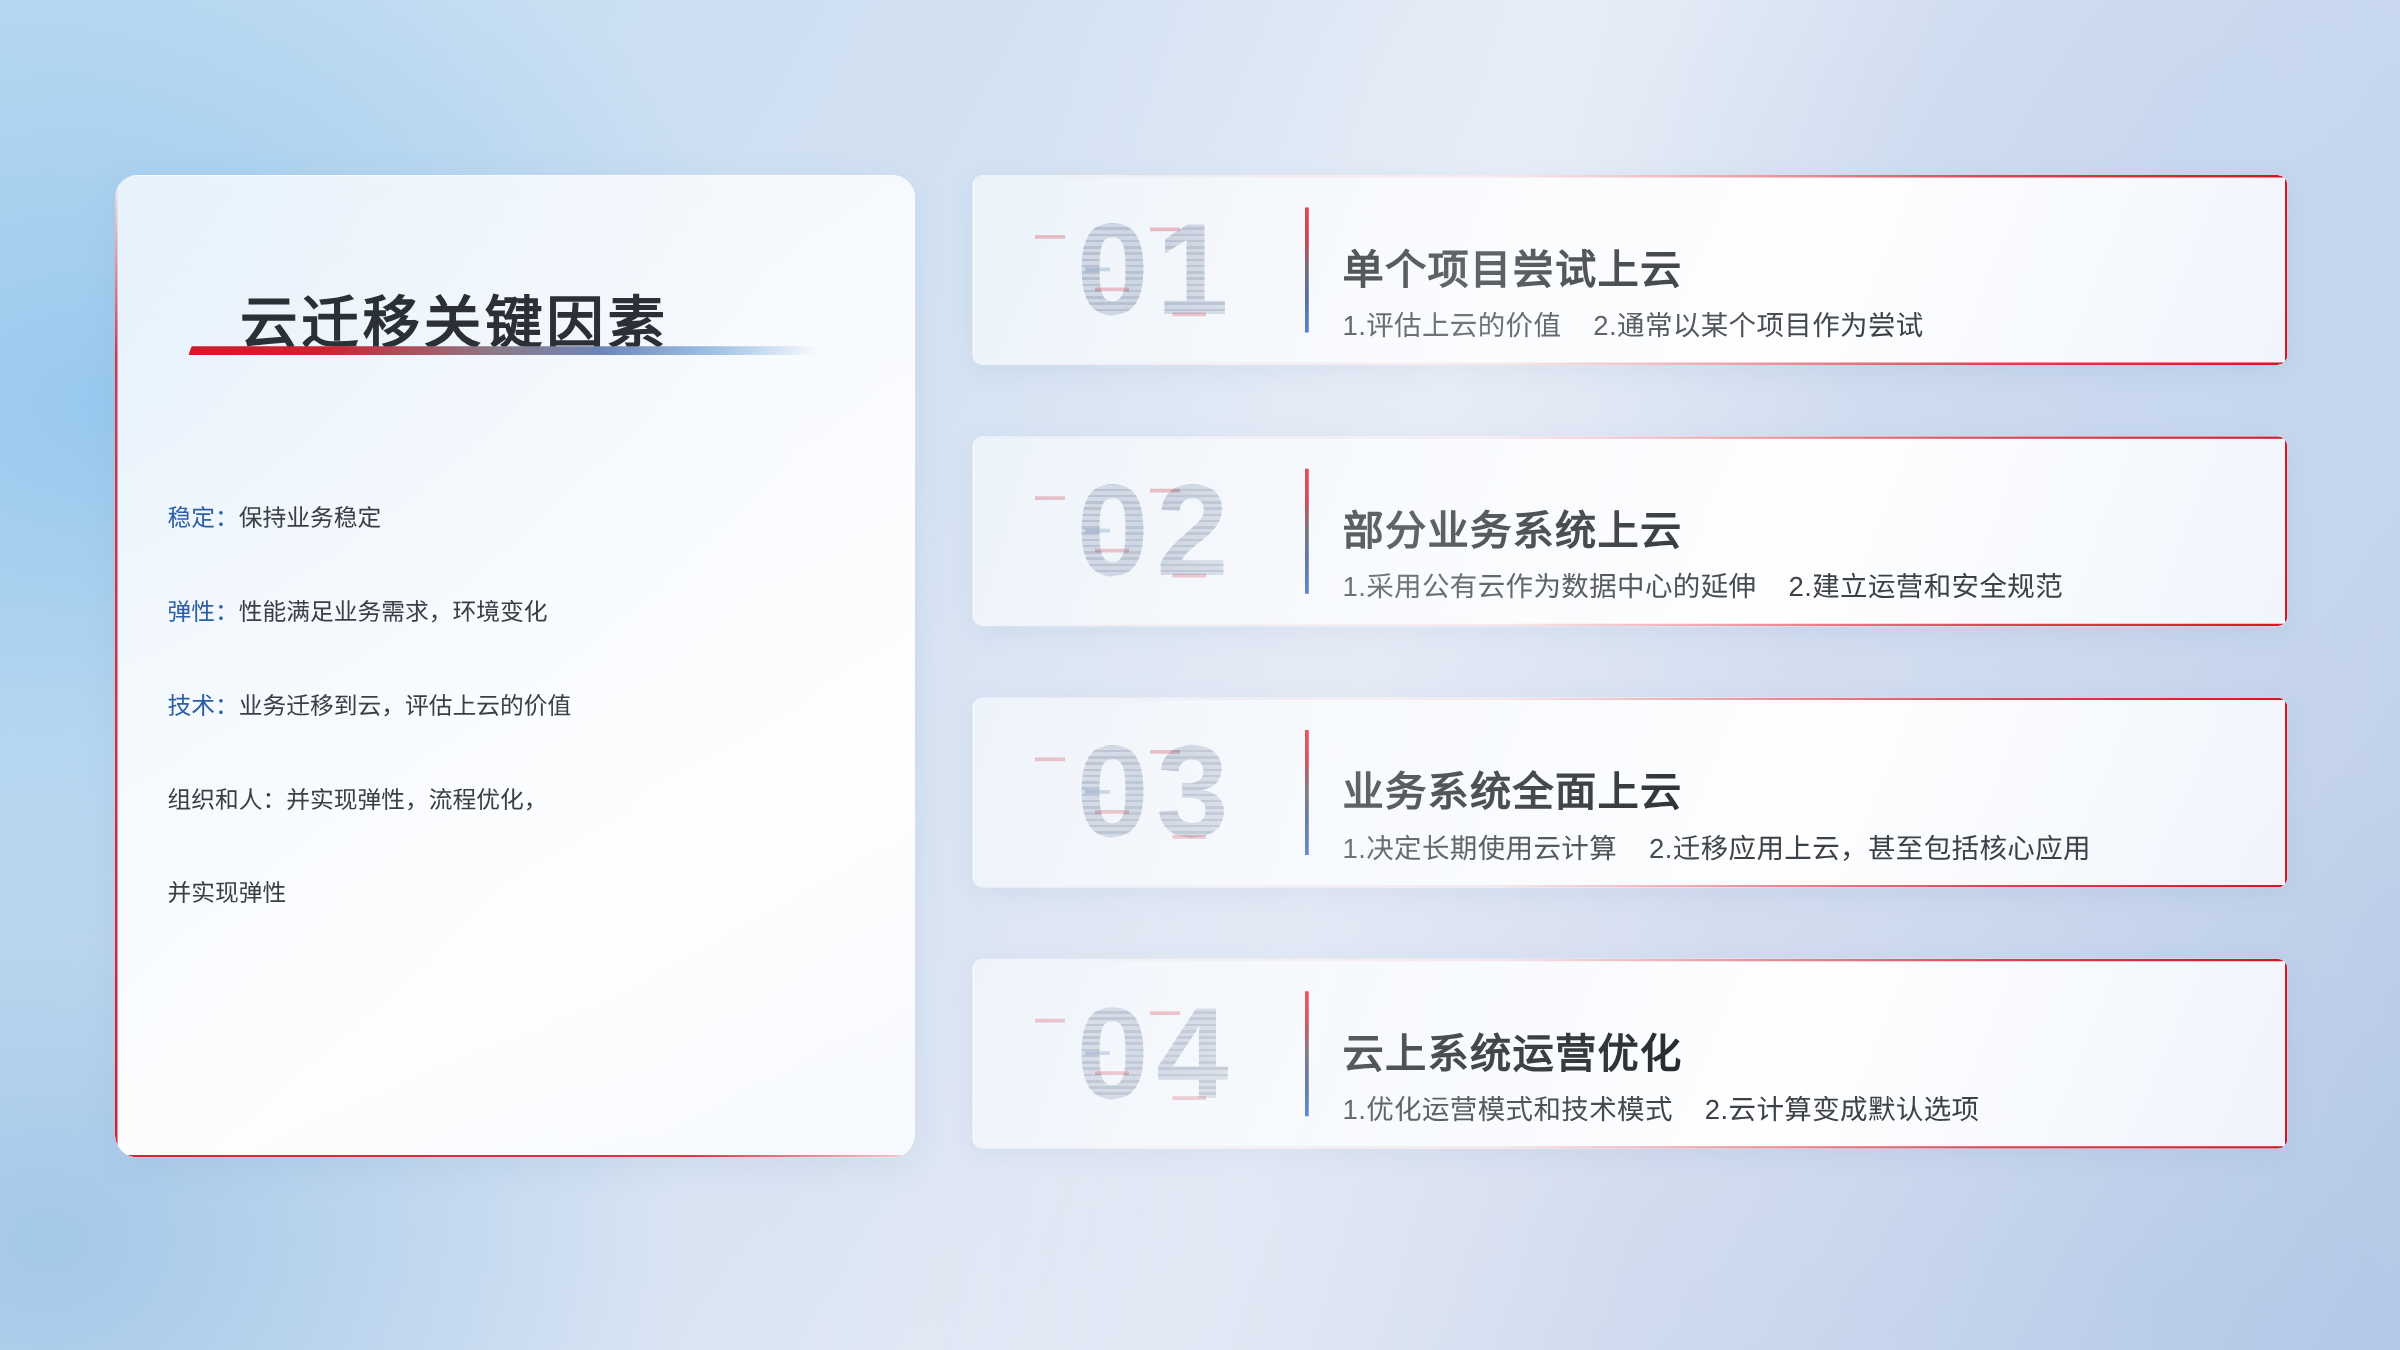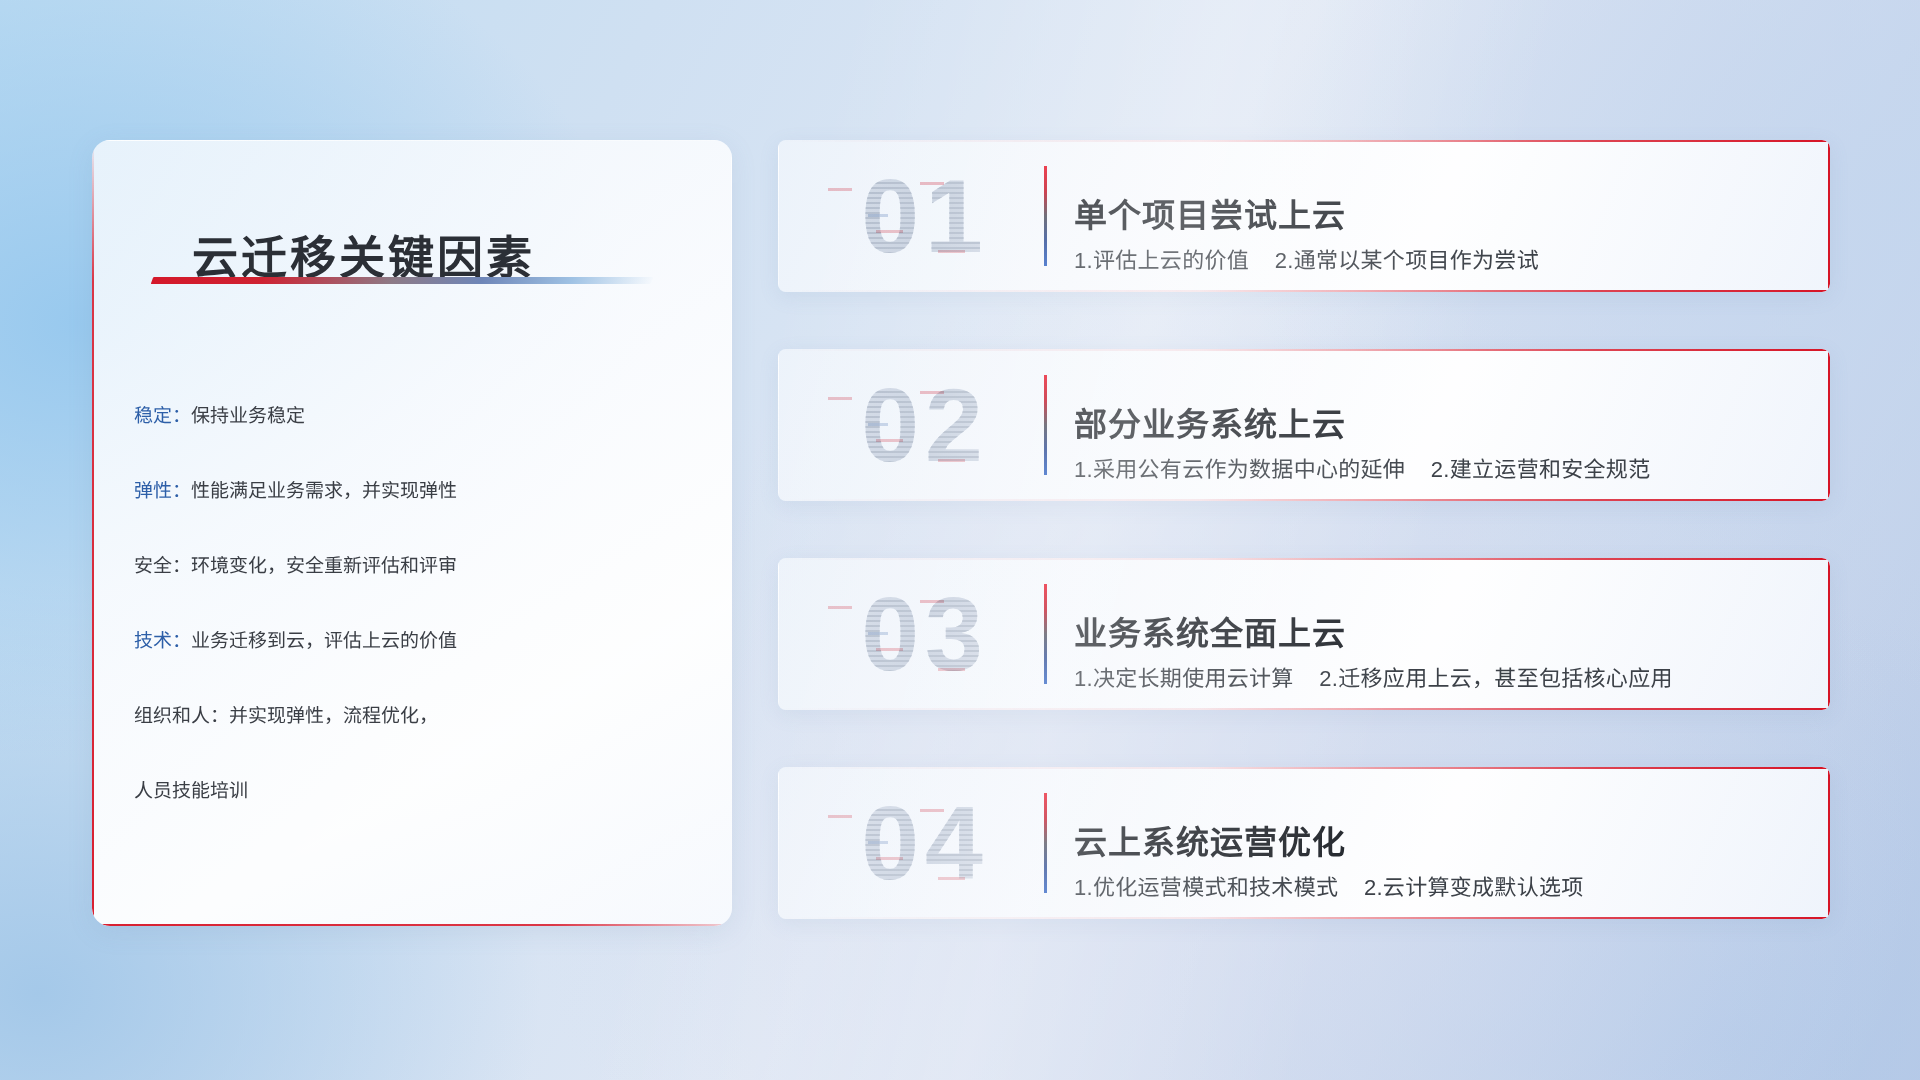--- a/index.html
+++ b/index.html
@@ -196,25 +196,24 @@
 
   <section id="left-panel">
     <div id="left-panel-border"></div>
 
     <h1 id="left-title">云迁移关键因素</h1>
 
     <div id="left-title-rule"></div>
 
     <div id="left-list">
         <div class="fact-line"><span class="fact-key blue">稳定：</span><span class="fact-val">保持业务稳定</span></div>
-        <div class="fact-line"><span class="fact-key blue">弹性：</span><span class="fact-val">性能满足业务需求，并实现弹性</span></div>
-        <div class="fact-line"><span class="fact-key dark">安全：</span><span class="fact-val">环境变化，安全重新评估和评审</span></div>
+        <div class="fact-line"><span class="fact-key blue">弹性：</span><span class="fact-val">性能满足业务需求，环境变化</span></div>
         <div class="fact-line"><span class="fact-key blue">技术：</span><span class="fact-val">业务迁移到云，评估上云的价值</span></div>
         <div class="fact-line"><span class="fact-key dark">组织和人：</span><span class="fact-val">并实现弹性，流程优化，</span></div>
-        <div class="fact-line"><span class="fact-val">人员技能培训</span></div>
+        <div class="fact-line"><span class="fact-val">并实现弹性</span></div>
       </div>
   </section>
 
   <section id="cards">
       <article class="card">
         <div class="card-border"></div>
         <div class="card-number">01</div>
         <div class="card-number-tint"></div>
         <div class="card-divider"></div>
         <h2 class="card-title">单个项目尝试上云</h2>

